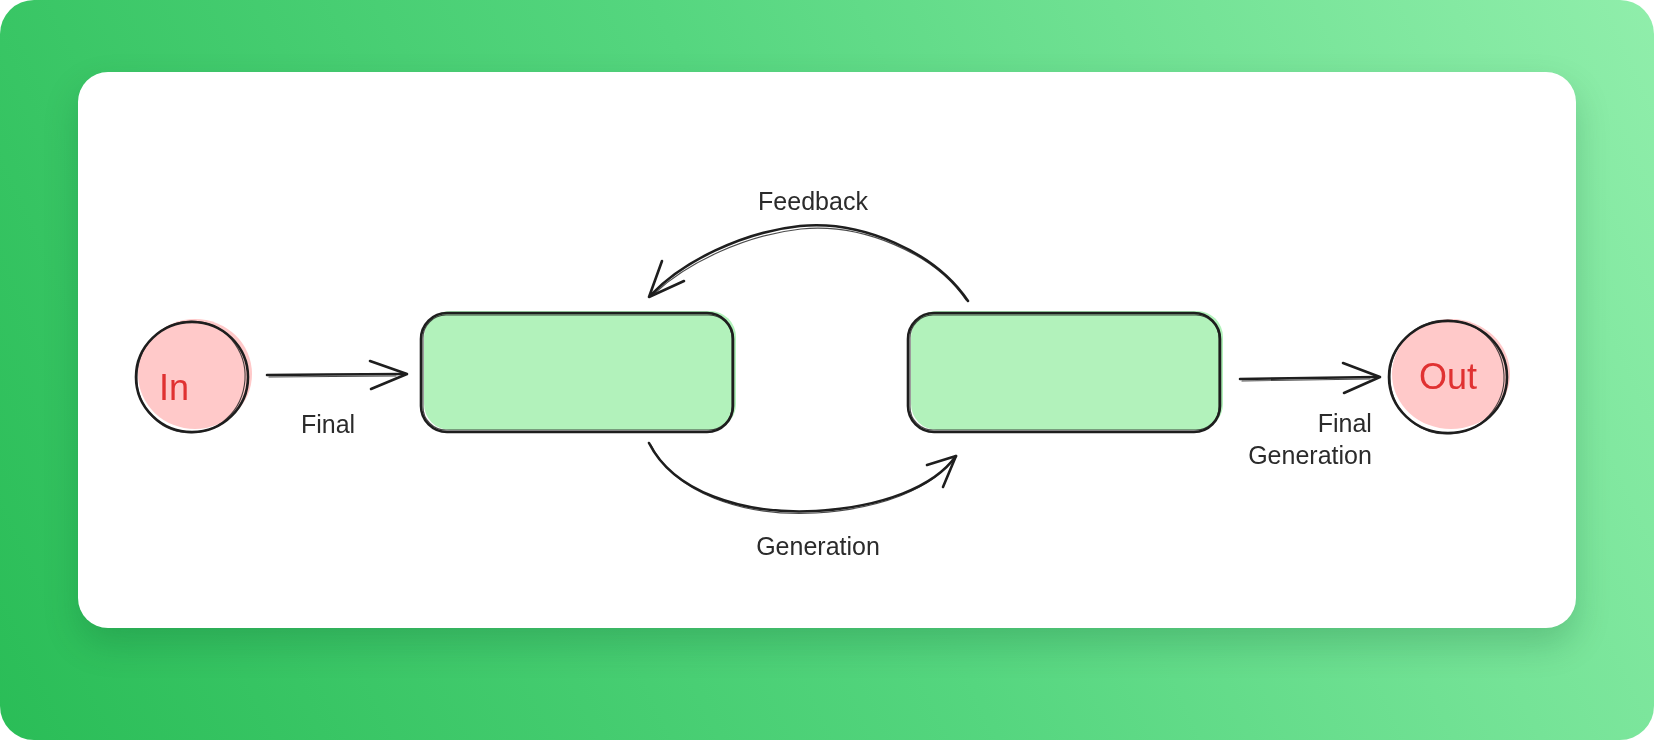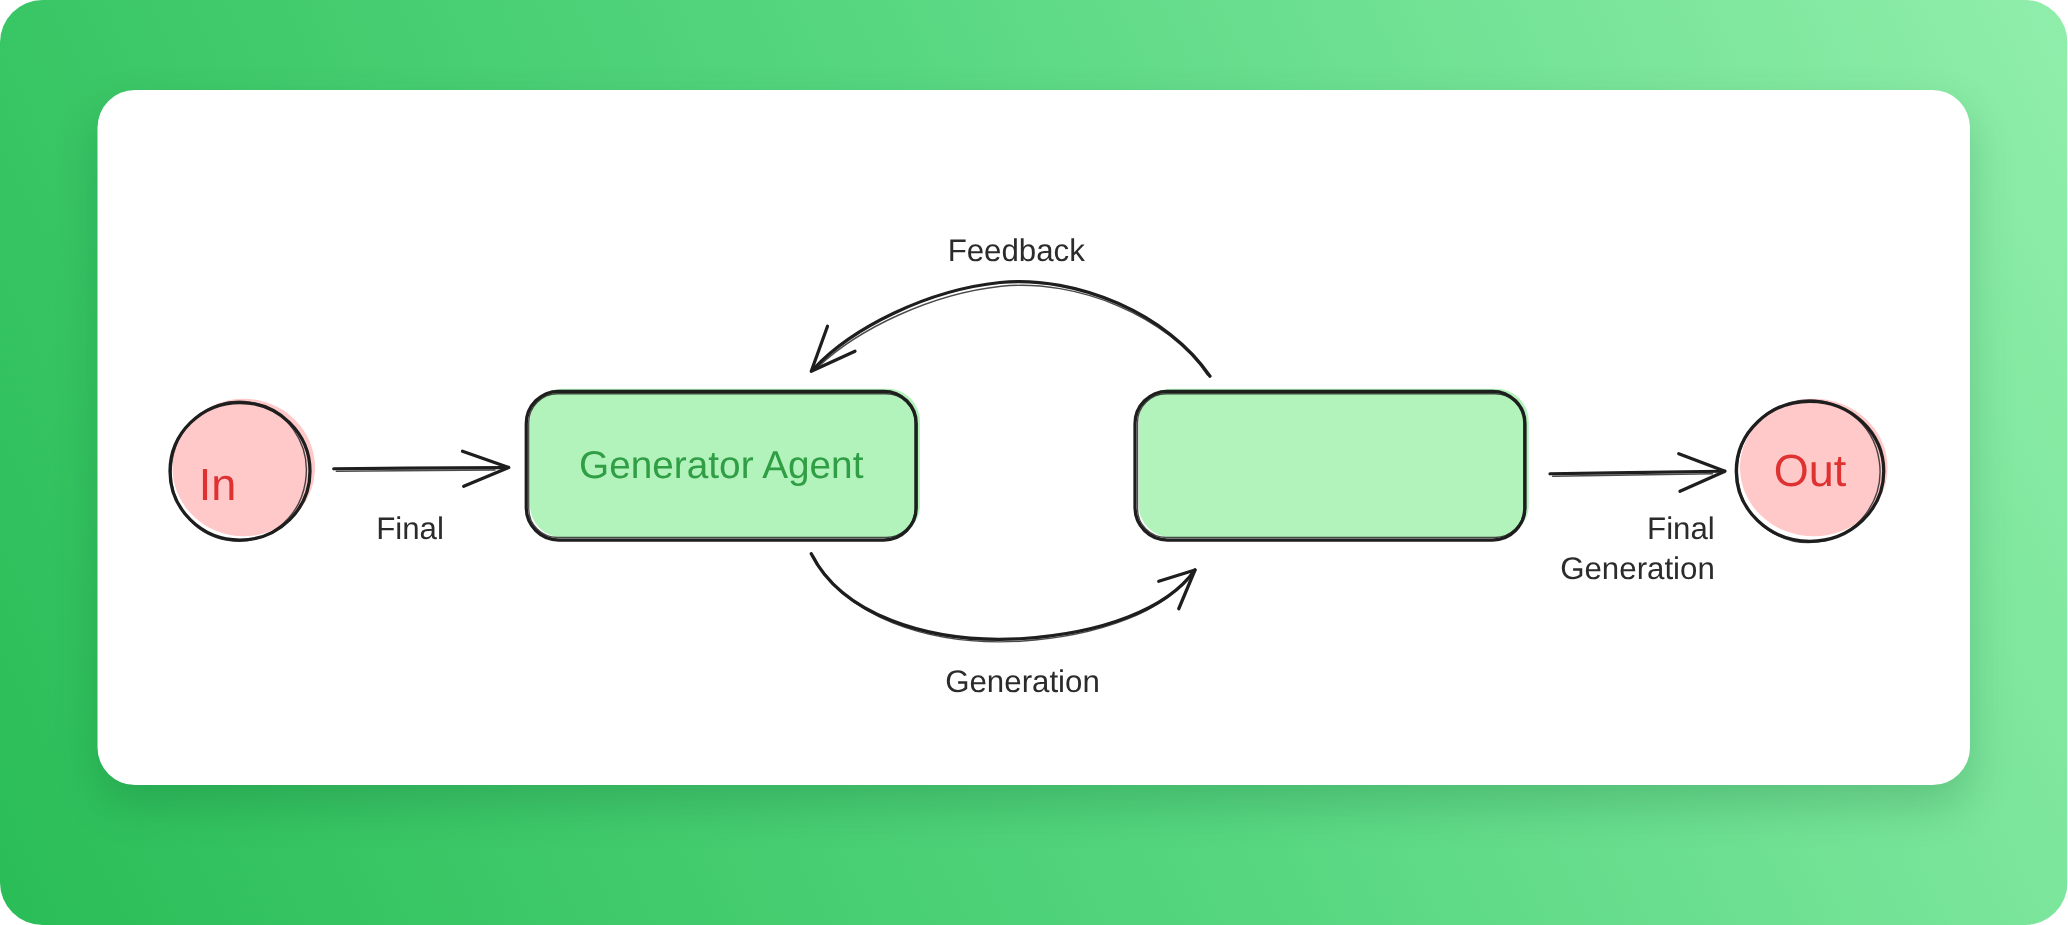--- a/index.html
+++ b/index.html
@@ -82,21 +82,20 @@
 
     <g>
       <path class="stroke-main" d="M 1240 379 C 1285 378.4 1335 377.6 1376 377"></path>
       <path class="stroke-thin" d="M 1242 381 L 1370 379"></path>
       <path class="stroke-main" d="M 1380 377 L 1343 363 M 1380 377 L 1344 393"></path>
     </g>
   </svg>
 
   <div class="label io-label" style="left:174px;top:376px;margin-top:12px;">In</div>
 
-  <div class="label node-label" style="left:577px;top:372px;">Generator Agent</div>
 
 
   <div class="label io-label" style="left:1448px;top:377px;text-align:center;">Out</div>
 
   <div class="label edge-label" style="left:328px;top:424px;">Final</div>
 
   <div class="label edge-label" style="left:813px;top:201px;">Feedback</div>
 
   <div class="label edge-label" style="left:818px;top:546px;">Generation</div>
 

